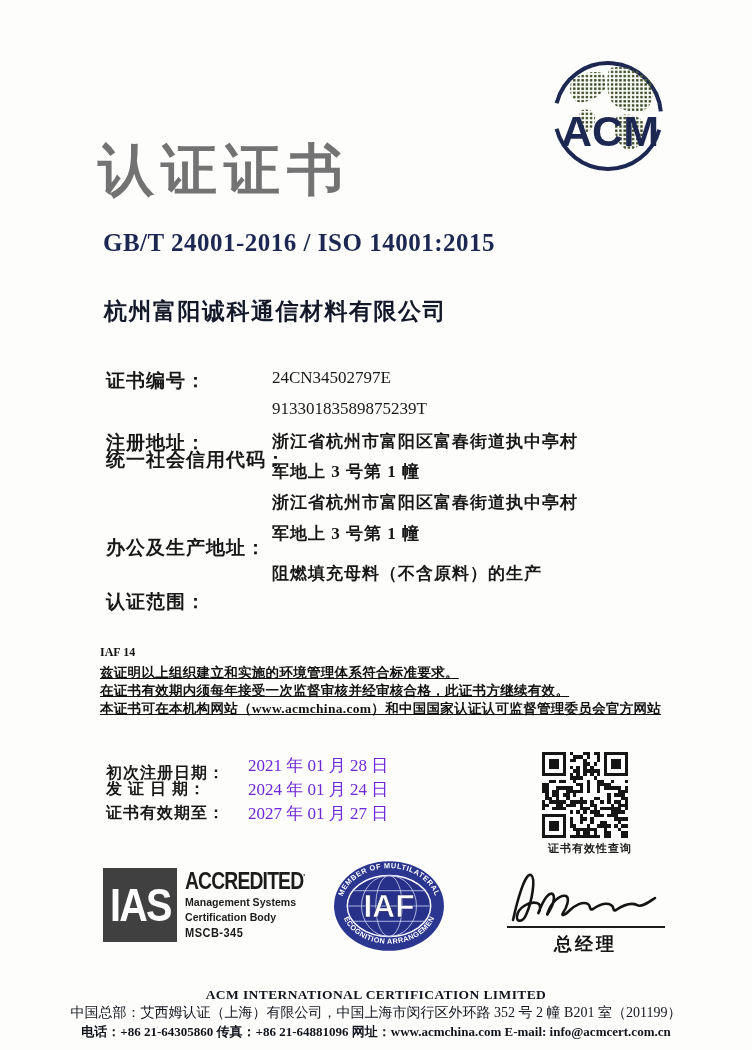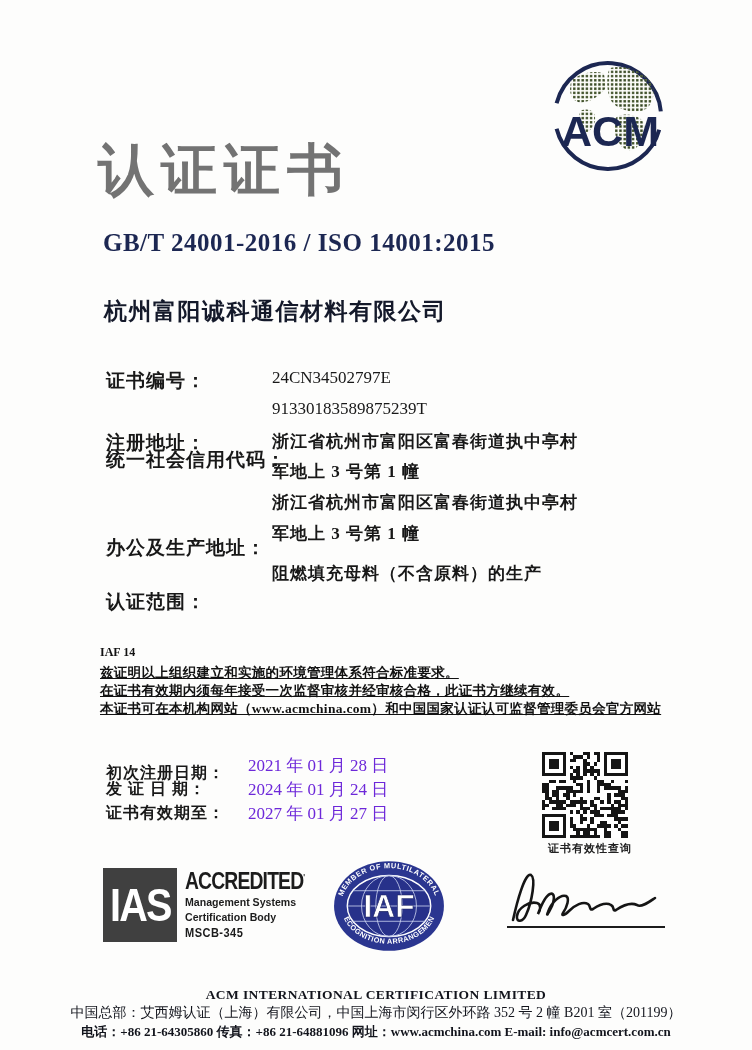--- a/index.html
+++ b/index.html
@@ -479,20 +479,21 @@
     <svg width="165" height="68" viewBox="0 0 165 68">
       <path d="M10,62 C14,44 22,14 28,17 C33,20 29,44 23,57 C20,64 13,65 14,58
                C15,50 26,43 34,45 C38,46 38,52 35,56
                C38,48 42,38 47,36 C52,34 52,42 48,50 C45,56 43,59 45,54
                C48,45 57,36 63,38 C67,40 64,49 60,55 C58,58 61,58 66,53
                C72,47 80,43 85,46 C88,48 86,53 90,51
                C96,47 103,44 108,47 C112,49 109,54 113,52
                C119,48 128,44 134,47 C138,50 146,44 152,40" fill="none" stroke="#151515" stroke-width="2.6" stroke-linecap="round"></path>
     </svg>
     <div class="sig-line"></div>
+    <div class="sig-title">总经理</div>
   </div>
 
   <div class="abs footer">
     <div class="f1">ACM INTERNATIONAL CERTIFICATION LIMITED</div>
     <div class="f3">中国总部：艾西姆认证（上海）有限公司，中国上海市闵行区外环路 352 号 2 幢 B201 室（201199）</div>
     <div class="f4">电话：+86 21-64305860 传真：+86 21-64881096 网址：www.acmchina.com E-mail: info@acmcert.com.cn</div>
   </div>
 
 </div>
 

